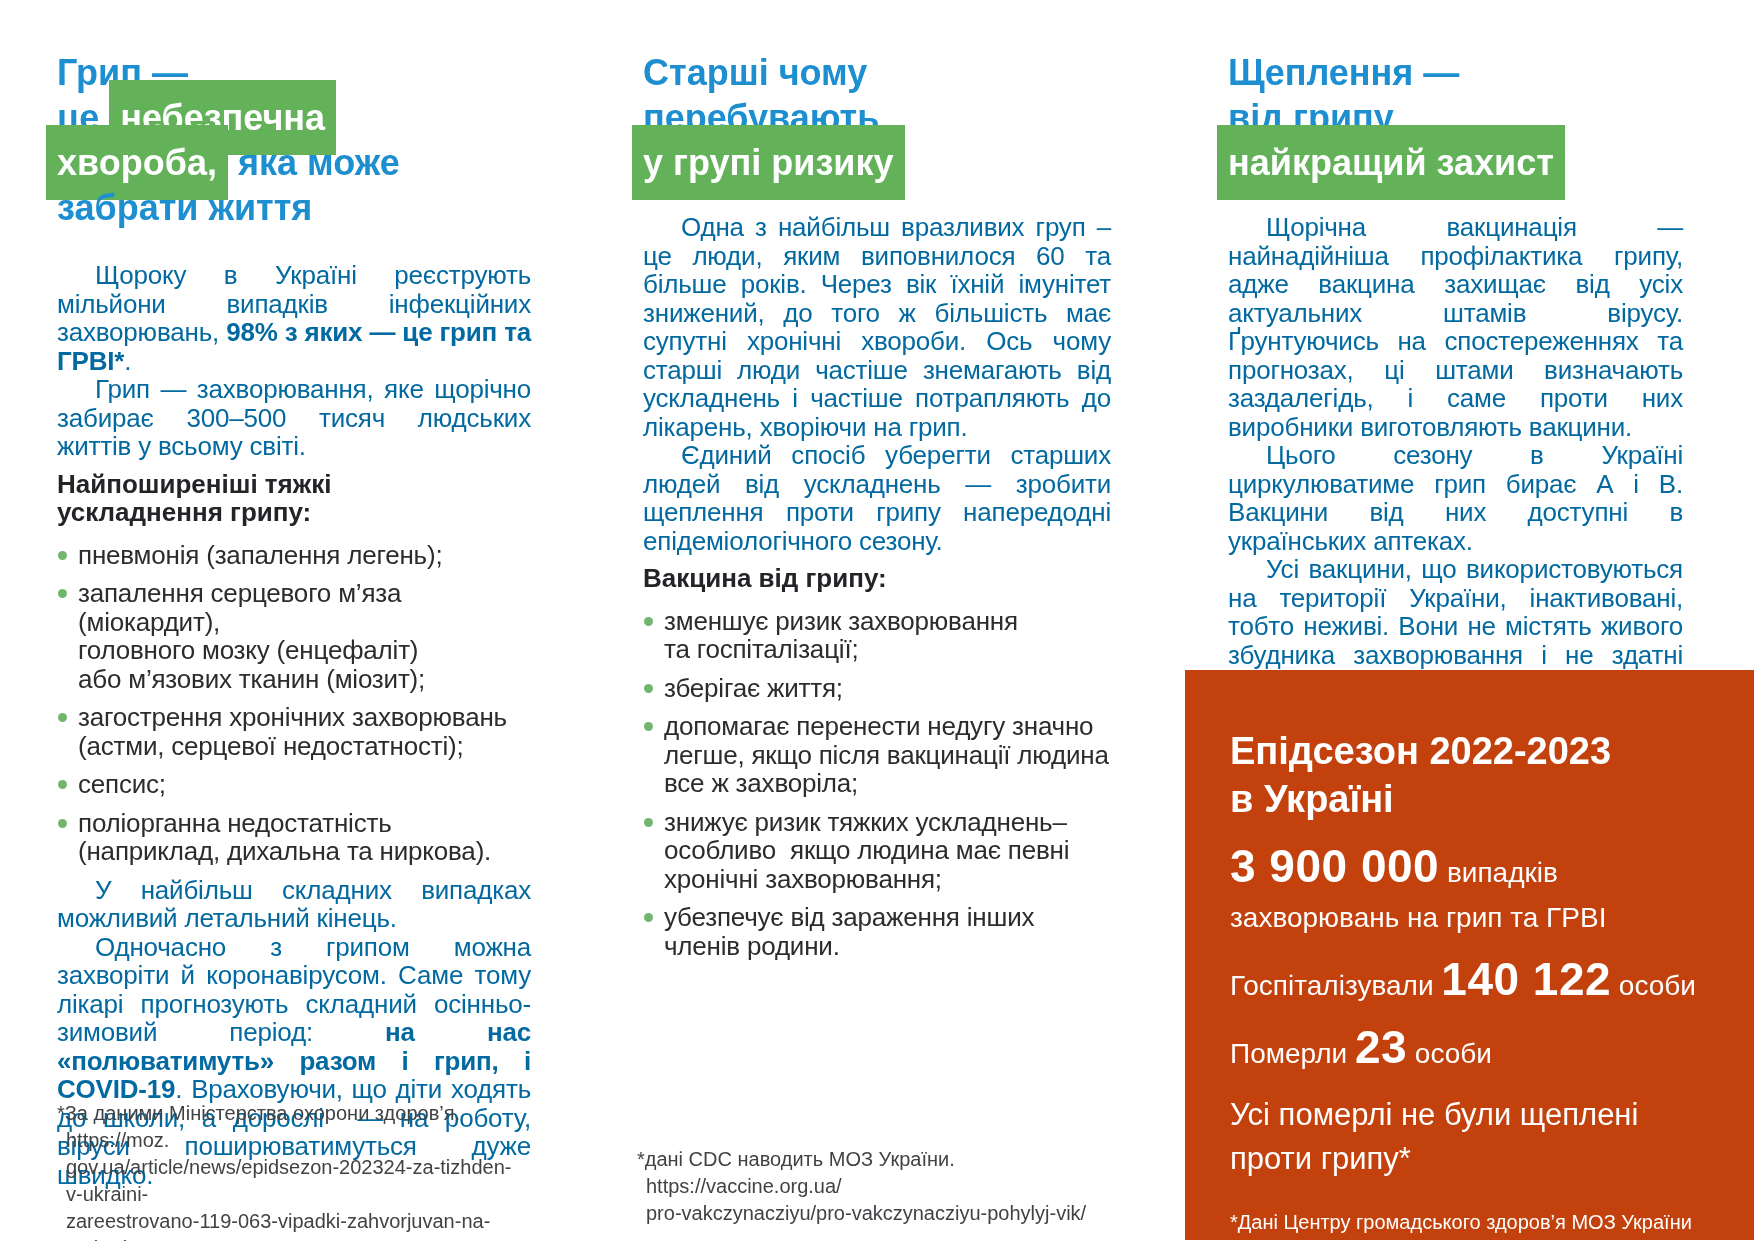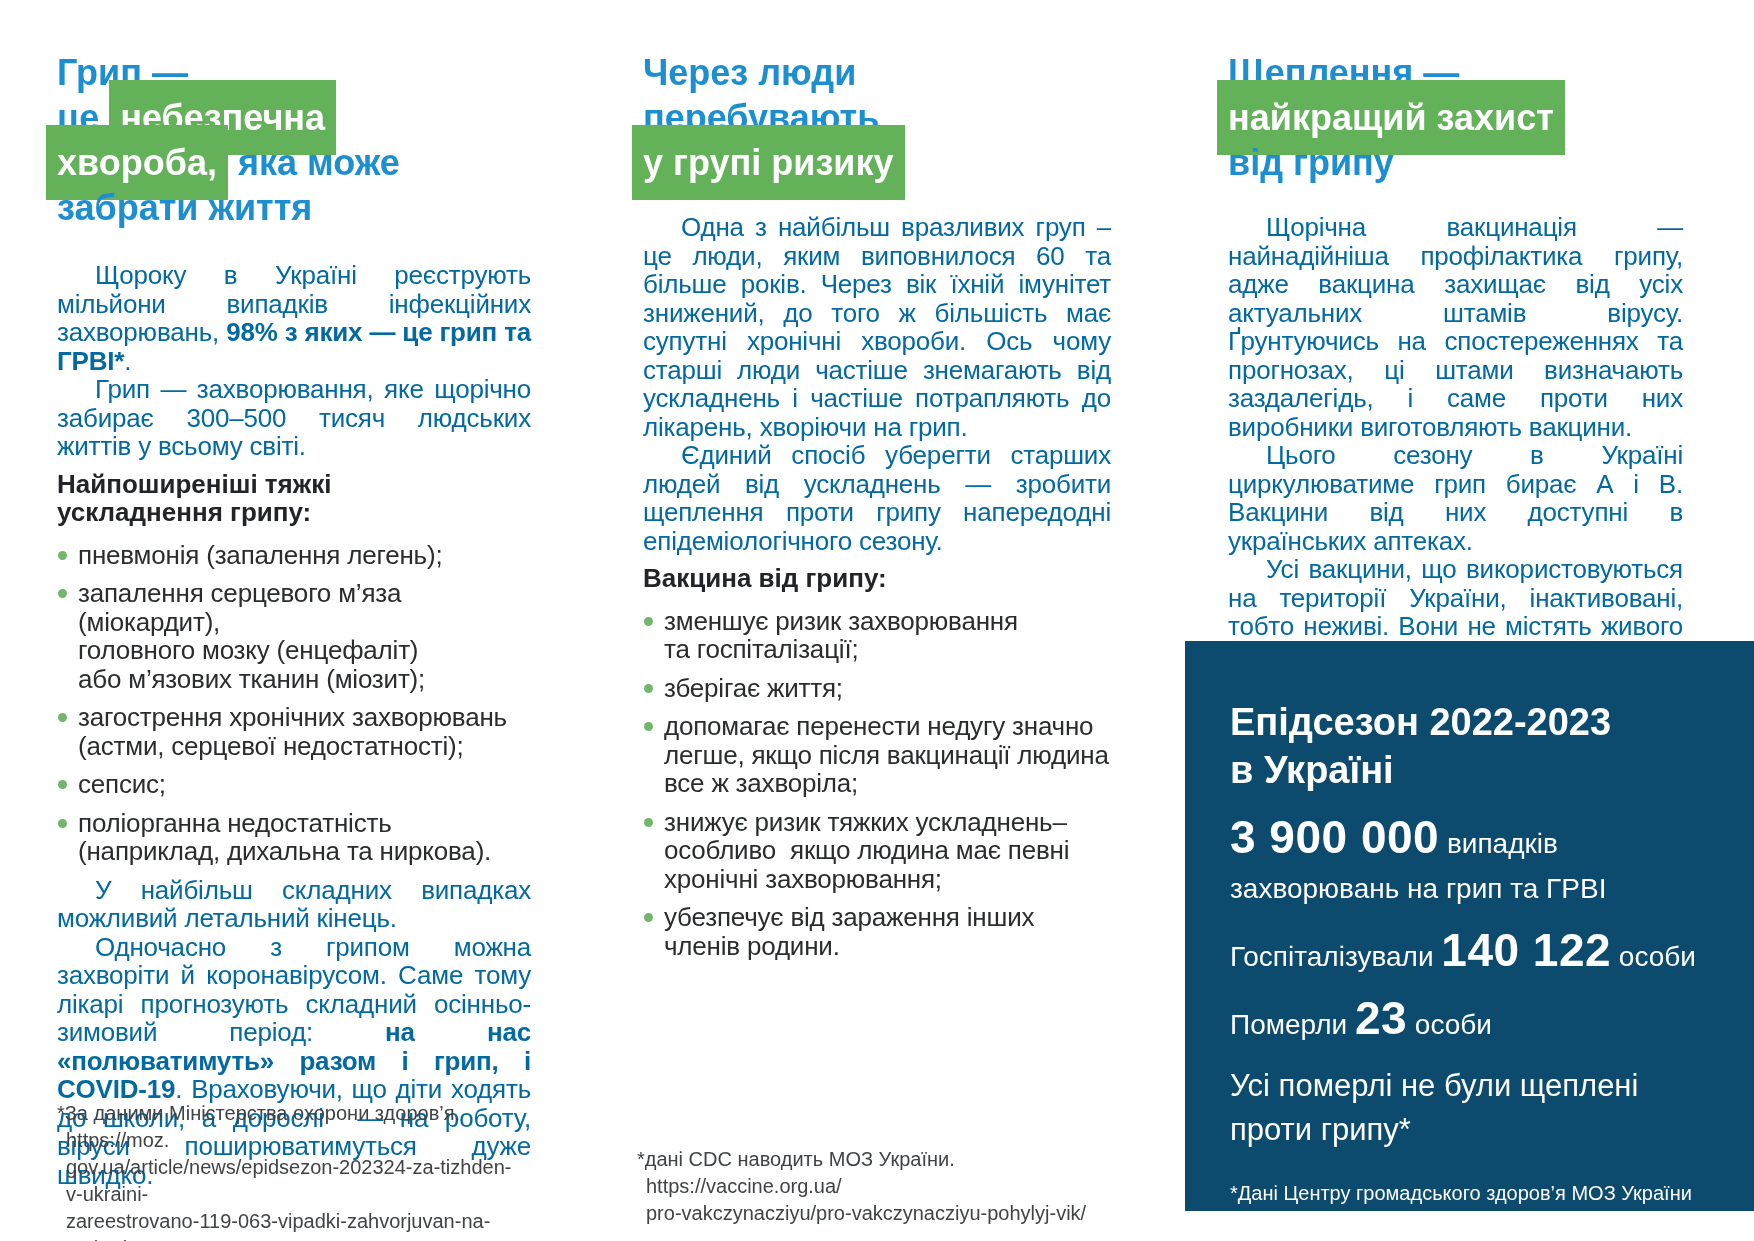--- a/index.html
+++ b/index.html
@@ -20,21 +20,21 @@
   p.body{margin:0;font-size:26px;line-height:28.5px;text-align:justify;letter-spacing:-0.2px;color:#0369a1;}
   p.ind{text-indent:38px;}
   p.mt{}
   .subhead{margin:9px 0 14px 0;font-size:26px;line-height:28.5px;font-weight:700;white-space:pre-line;color:#222427;}
   ul.bullets{list-style:none;margin:0;padding:0;}
   ul.bullets li{position:relative;padding-left:21px;margin:0 0 10px 0;font-size:26px;line-height:28.5px;letter-spacing:-0.2px;white-space:pre-line;}
   ul.bullets li .dot{position:absolute;left:1px;top:10px;width:9px;height:9px;border-radius:50%;background:#72b66e;}
   .footnote{position:absolute;font-size:20px;line-height:27px;color:#404346;white-space:pre-line;padding-left:9px;text-indent:-9px;}
   #footnote1{left:57px;top:1100px;width:450px;}
   #footnote2{left:637px;top:1146px;width:470px;}
-  .panel{position:absolute;left:1185px;top:641px;width:569px;height:570px;background:#0c4a6e;color:#ffffff;box-sizing:border-box;padding:57px 38px 0 45px;}
+  .panel{position:absolute;left:1185px;top:670px;width:569px;height:570px;background:#c2410c;color:#ffffff;box-sizing:border-box;padding:57px 38px 0 45px;}
   .panel-title{margin:0 0 21px 0;font-size:38px;line-height:48px;font-weight:700;white-space:pre-line;}
   .stat{margin:0 0 17px 0;font-size:28px;line-height:45px;white-space:pre-line;}
   .stat .bignum{font-size:46px;font-weight:700;letter-spacing:0.5px;}
   .stat.note{font-size:31px;line-height:44px;margin:8px 0 28px 0;}
   .panel-footnote{font-size:20px;line-height:27px;white-space:pre-line;padding-left:9px;text-indent:-9px;}
   b{font-weight:700;}
 </style>
 </head>
 <body>
 
@@ -65,21 +65,21 @@
     <p class="body ind mt">У найбільш складних випадках можли­вий летальний кінець.</p>
     <p class="body ind"><span>Одночасно з грипом можна захворіти й коронавірусом. Саме тому лікарі прогно­зують складний осінньо-зимовий період: </span><b>на нас «полюватимуть» разом і грип, і COVID-19</b><span>. Враховуючи, що діти ходять до школи, а дорослі&nbsp; — на роботу, віруси по­ширюватимуться дуже швидко.</span></p>
   </section>
   <div class="footnote" id="footnote1">*За даними Міністерства охорони здоров’я. https://moz.
 gov.ua/article/news/epidsezon-202324-za-tizhden-v-ukraini-
 zareestrovano-119-063-vipadki-zahvorjuvan-na-grvi-grip-
 ta-covid-19</div>
 
   <section class="col" id="col2">
     <h1 class="title">
-      <div class="tl"><span>Через люди</span></div>
+      <div class="tl"><span>Старші чому</span></div>
       <div class="tl"><span>перебувають</span></div>
       <div class="tl"><span class="hl">у групі ризику</span></div>
     </h1>
     <p class="body ind">Одна з найбільш вразливих груп – це люди, яким виповнилося 60 та більше років. Через вік їхній імунітет знижений, до того ж більшість має супутні хронічні хво­роби. Ось чому старші люди частіше зне­магають від ускладнень і частіше потра­пляють до лікарень, хворіючи на грип.</p>
     <p class="body ind">Єдиний спосіб уберегти старших людей від ускладнень — зробити щеплення проти грипу напередодні епідеміологічного сезону.</p>
     <h2 class="subhead">Вакцина від грипу:</h2>
     <ul class="bullets">
       <li><span class="dot"></span><span>зменшує ризик захворювання
 та госпіталізації;</span></li>
       <li><span class="dot"></span><span>зберігає життя;</span></li>
@@ -92,22 +92,22 @@
       <li><span class="dot"></span><span>убезпечує від зараження інших
 членів родини.</span></li>
     </ul>
   </section>
   <div class="footnote" id="footnote2">*дані CDC наводить МОЗ України. https://vaccine.org.ua/
 pro-vakczynacziyu/pro-vakczynacziyu-pohylyj-vik/</div>
 
   <section class="col" id="col3">
     <h1 class="title">
       <div class="tl"><span>Щеплення —</span></div>
+      <div class="tl"><span>від грипу</span></div>
       <div class="tl"><span class="hl">найкращий захист</span></div>
-      <div class="tl"><span>від грипу</span></div>
     </h1>
     <p class="body ind">Щорічна вакцинація — найнадійніша про­філактика грипу, адже вакцина захищає від усіх актуальних штамів вірусу. Ґрунтуючись на спостереженнях та прогнозах, ці штами визначають заздалегідь, і саме проти них виробники виготовляють вакцини.</p>
     <p class="body ind">Цього сезону в Україні циркулюватиме грип бирає А і В. Вакцини від них доступні в українських аптеках.</p>
     <p class="body ind">Усі вакцини, що використовуються на те­риторії України, інактивовані, тобто неживі. Вони не містять живого збудника захворю­вання і не здатні «заразити» пацієнта.</p>
     <p class="body ind">Вакцинація — це легкий і безпечний спосіб запобігти грипу.</p>
   </section>
 
   <aside class="panel">
     <h2 class="panel-title">Епідсезон 2022-2023
 в Україні</h2>

